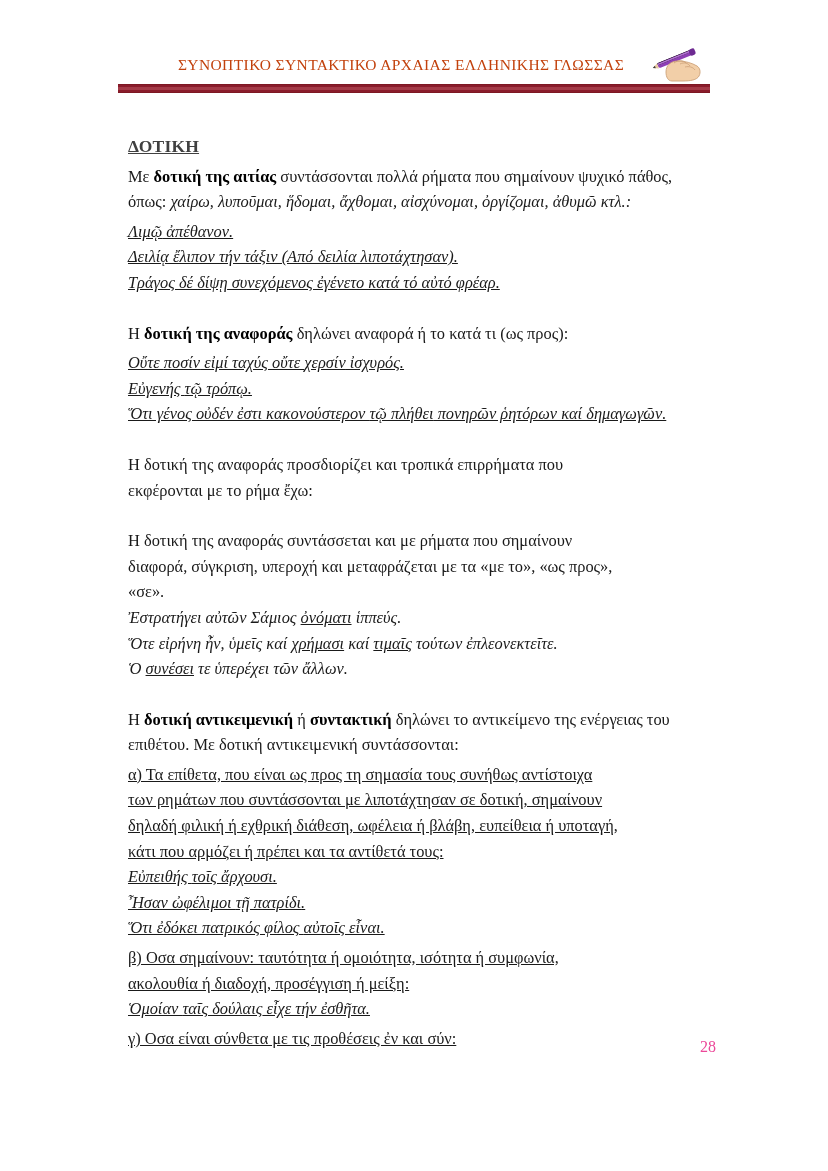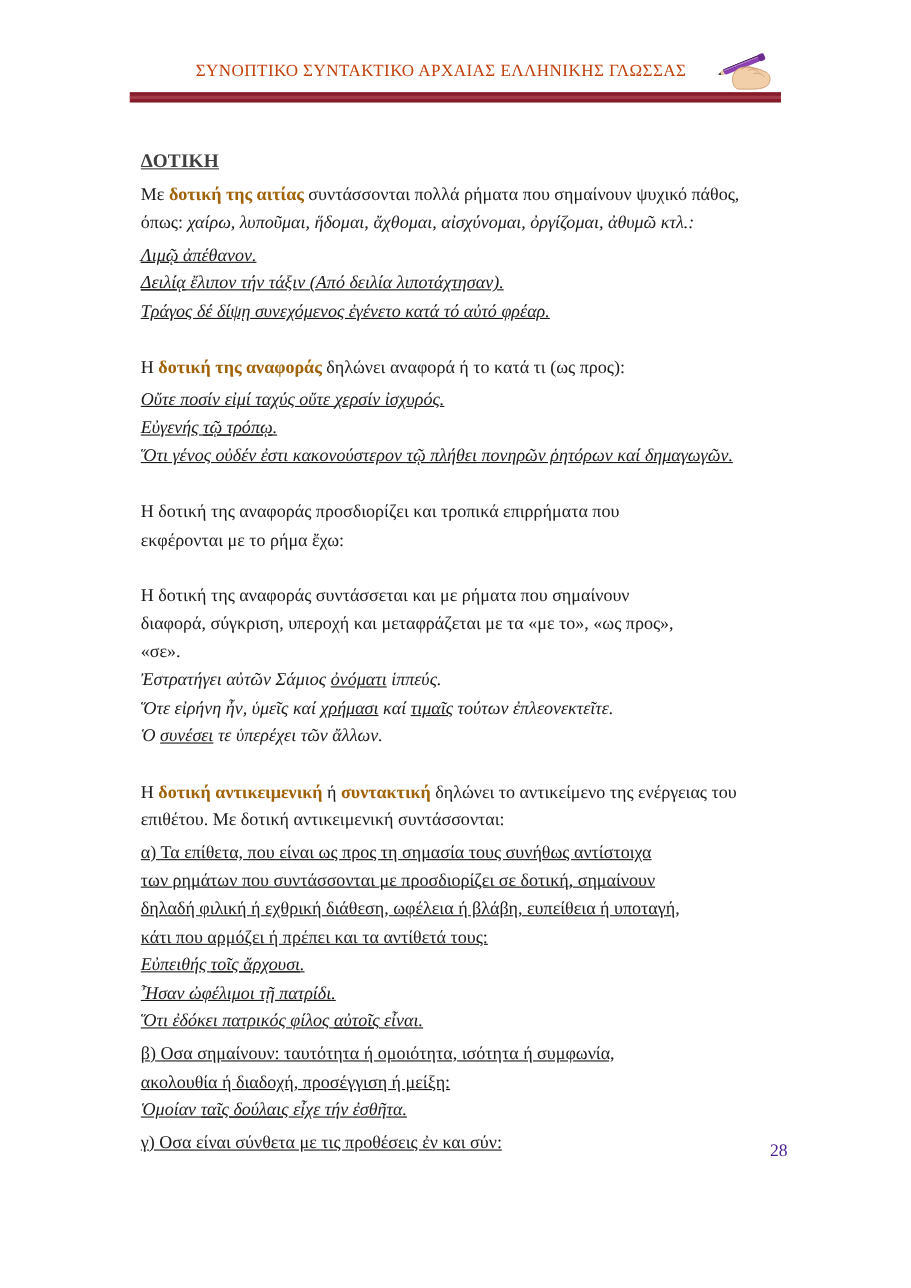--- a/index.html
+++ b/index.html
@@ -93,39 +93,39 @@
     margin: 0;
     padding: 0;
   }
   .para + .para { margin-top: 4px; text-decoration: underline; }
 
   .spacer { height: 25px; }
 
   .line { display: block; }
 
   .hl {
-    color: #a16207;
+    color: #000000;
     font-weight: bold;
     margin-top: 31px;
   }
   .it { font-style: italic; }
   .un { text-decoration: underline; }
 
   
   .example {
     font-style: italic;
     display: block;
   }
 
   .page-number {
     position: absolute;
     right: 112px;
     top: 1038px;
     font-size: 16px;
-    color: #4c1d95;
+    color: #ec4899;
     font-family: "Liberation Serif", "DejaVu Serif", serif;
   }
 </style>
 </head>
 <body>
 
 <div class="page">
 
   <div class="doc-header">
     <div class="header-title-row">
@@ -194,21 +194,21 @@
       <span class="example"><span>Ὁ </span><span class="un">συνέσει</span><span> τε ὑπερέχει τῶν ἄλλων.</span></span>
     </div>
 
     <div class="spacer"></div>
 
     <div class="para">
       <span>Η </span><span class="hl">δοτική αντικειμενική</span><span> ή </span><span class="hl">συντακτική</span><span> δηλώνει το αντικείμενο της ενέργειας του επιθέτου. Με δοτική αντικειμενική συντάσσονται:</span>
     </div>
     <div class="para">
       <span class="line">α) Τα επίθετα, που είναι ως προς τη σημασία τους συνήθως αντίστοιχα</span>
-      <span class="line">των ρημάτων που συντάσσονται με προσδιορίζει σε δοτική, σημαίνουν</span>
+      <span class="line">των ρημάτων που συντάσσονται με λιποτάχτησαν σε δοτική, σημαίνουν</span>
       <span class="line">δηλαδή φιλική ή εχθρική διάθεση, ωφέλεια ή βλάβη, ευπείθεια ή υποταγή,</span>
       <span class="line">κάτι που αρμόζει ή πρέπει και τα αντίθετά τους:</span>
       <span class="example"><span>Εὐπειθής </span><span class="un">τοῖς ἄρχουσι</span><span>.</span></span>
       <span class="example"><span>Ἦσαν ὠφέλιμοι </span><span class="un">τῇ πατρίδι</span><span>.</span></span>
       <span class="example"><span>Ὅτι ἐδόκει πατρικός φίλος </span><span class="un">αὐτοῖς</span><span> εἶναι.</span></span>
     </div>
     <div class="para">
       <span class="line">β) Οσα σημαίνουν: ταυτότητα ή ομοιότητα, ισότητα ή συμφωνία,</span>
       <span class="line">ακολουθία ή διαδοχή, προσέγγιση ή μείξη:</span>
       <span class="example"><span>Ὁμοίαν </span><span class="un">ταῖς δούλαις</span><span> εἶχε τήν ἐσθῆτα.</span></span>

